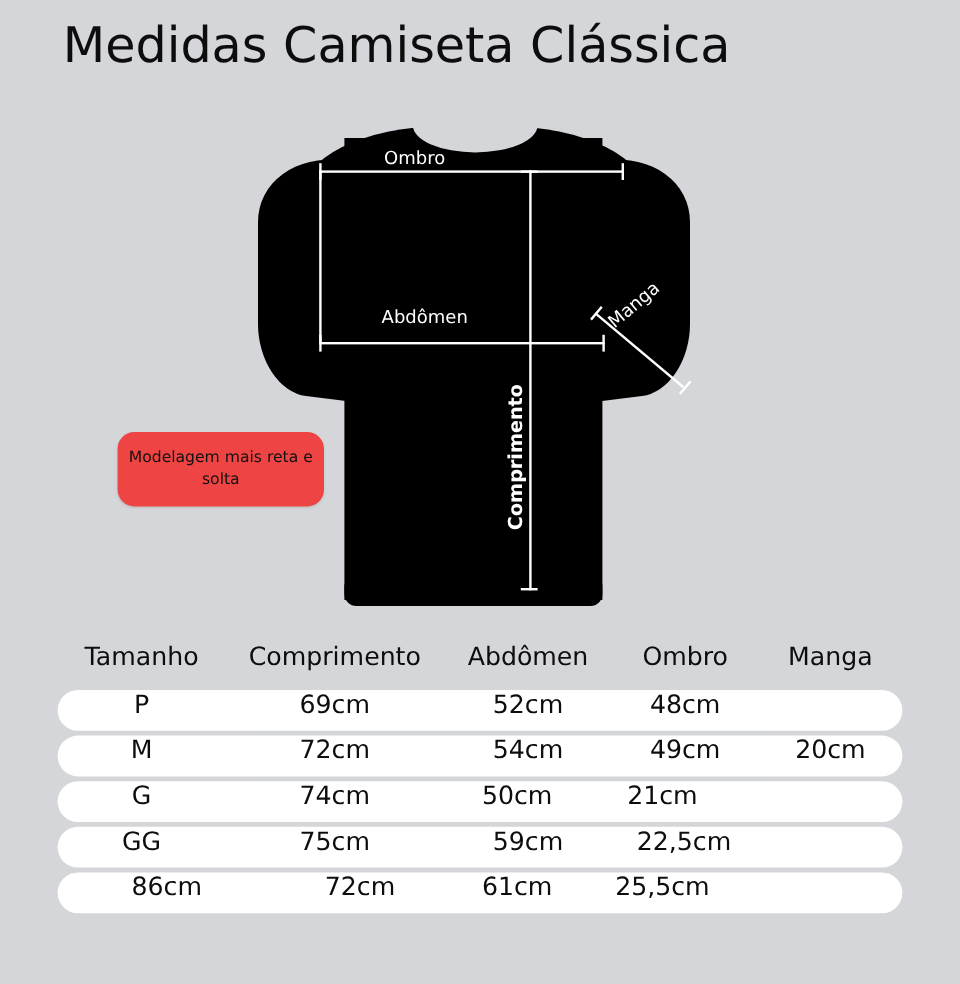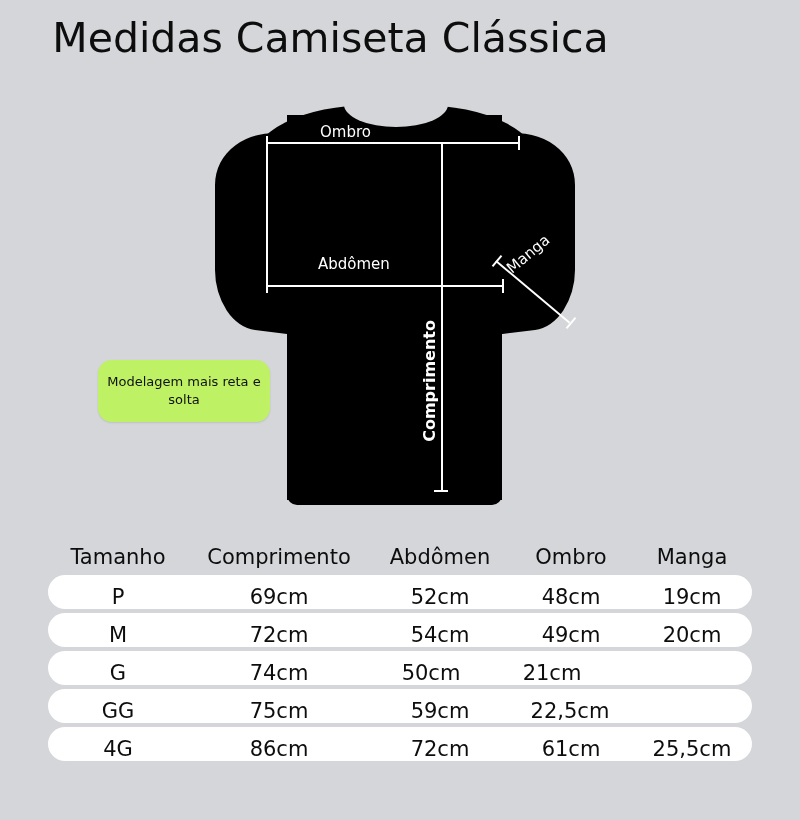--- a/index.html
+++ b/index.html
@@ -144,42 +144,42 @@
     font-size: 15px;
   }
 
   
   .callout {
     position: absolute;
     left: 98px;
     top: 265px;
     width: 172px;
     height: 62px;
-    background: #bef264;
+    background: #ef4444;
     border-radius: 14px;
     display: flex;
     align-items: center;
     justify-content: center;
     text-align: center;
     font-size: 13px;
     color: #111111;
     line-height: 1.35;
     box-shadow: 0 1px 2px rgba(0,0,0,0.10);
   }
 
   
   .table {
     position: absolute;
     top: 535px;
     left: 48px;
     width: 704px;
   }
   .t-row {
     display: flex;
-    align-items: flex-end;
+    align-items: flex-start;
     height: 34px;
     margin-bottom: 4px;
   }
   .t-head {
     height: 34px;
     margin-bottom: 6px;
   }
   .t-row.data {
     background: #ffffff;
     border-radius: 17px;
@@ -249,21 +249,20 @@
     <div class="t-cell c2">Abdômen</div>
     <div class="t-cell c3">Ombro</div>
     <div class="t-cell c4">Manga</div>
   </div>
 
   <div class="t-row data">
     <div class="t-cell c0">P</div>
     <div class="t-cell c1">69cm</div>
     <div class="t-cell c2">52cm</div>
     <div class="t-cell c3">48cm</div>
-    <div class="t-cell c4">19cm</div>
   </div>
 
   <div class="t-row data">
     <div class="t-cell c0">M</div>
     <div class="t-cell c1">72cm</div>
     <div class="t-cell c2">54cm</div>
     <div class="t-cell c3">49cm</div>
     <div class="t-cell c4">20cm</div>
   </div>
 
@@ -276,20 +275,19 @@
 
   <div class="t-row data">
     <div class="t-cell c0">GG</div>
     <div class="t-cell c1">75cm</div>
     <div class="t-cell c2">59cm</div>
     <div class="t-cell c4">22,5cm</div>
   </div>
 
 
   <div class="t-row data">
-    <div class="t-cell c0">4G</div>
     <div class="t-cell c1">86cm</div>
     <div class="t-cell c2">72cm</div>
     <div class="t-cell c3">61cm</div>
     <div class="t-cell c4">25,5cm</div>
   </div>
 
 </div>
 
 </body></html>

